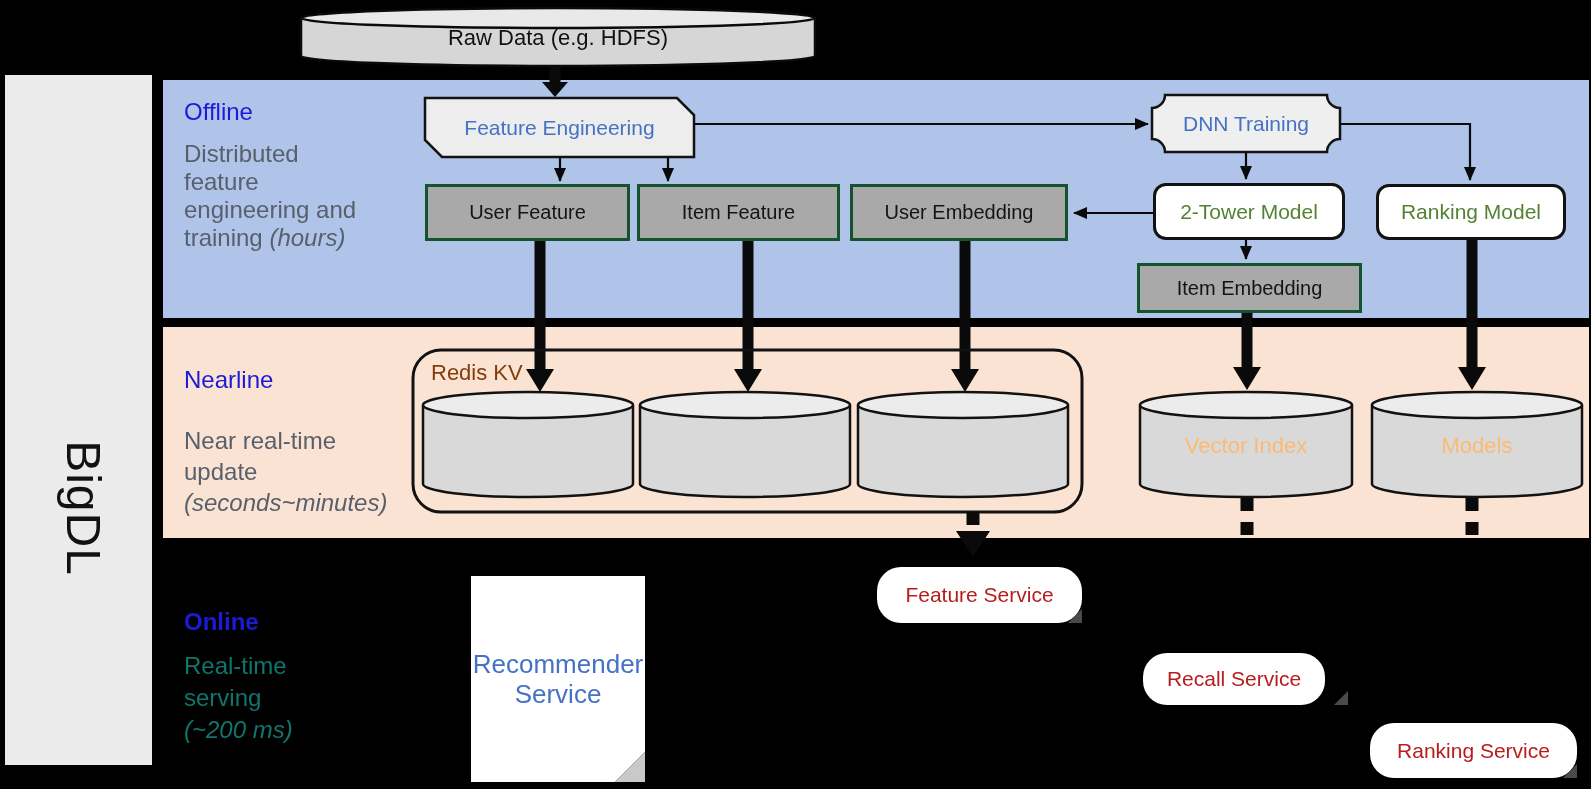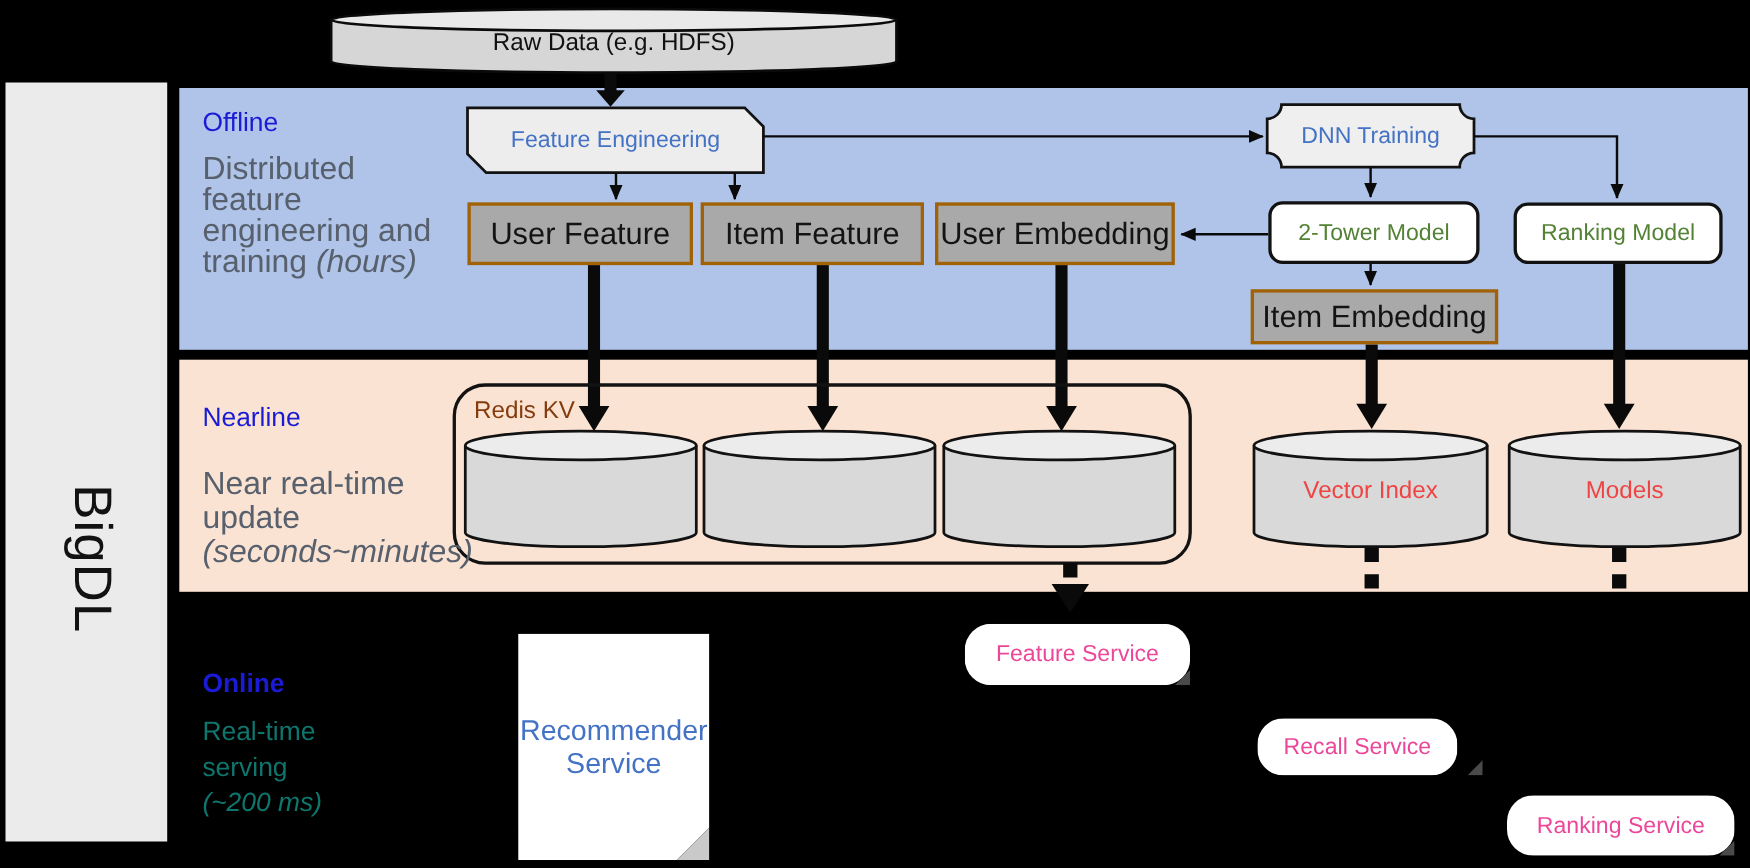--- a/index.html
+++ b/index.html
@@ -7,33 +7,33 @@
          font-family:"Liberation Sans",sans-serif;}
   .abs{position:absolute;}
   .band{position:absolute;left:163px;width:1426px;}
   .band-offline{top:80px;height:238px;background:#AFC4E8;}
   .band-nearline{top:327px;height:211px;background:#FAE3D3;}
   .sidebar{position:absolute;left:5px;top:75px;width:147px;height:690px;background:#EBEBEB;}
   .brand{position:absolute;left:-22px;top:403px;width:200px;height:60px;line-height:60px;
          text-align:center;font-size:48px;color:#121212;transform:rotate(90deg);letter-spacing:1px;}
   .svg-layer{position:absolute;left:0;top:0;pointer-events:none;}
   .band-title{position:absolute;font-size:24px;font-weight:500;color:#1B1BD6;}
-  .band-desc{position:absolute;font-size:29px;color:#57606C;line-height:28px;}
+  .band-desc{position:absolute;font-size:24px;color:#57606C;line-height:28px;}
   .band-desc.nearline{line-height:31px;}
   .band-desc.online{color:#0f766e;line-height:32px;font-size:24px;}
   .node{position:absolute;display:flex;align-items:center;justify-content:center;
         text-align:center;box-sizing:border-box;}
   .node-overlay{font-size:21px;color:#4472C4;}
-  .gray-box{background:#A9A9A9;border:3px solid #a16207;font-size:28px;color:#141414;}
+  .gray-box{background:#A9A9A9;border:3px solid #14532d;font-size:20px;color:#141414;}
   .round-box{background:#ffffff;border:3px solid #121212;border-radius:13px;
              font-size:21px;color:#548235;}
-  .cyl-label{position:absolute;text-align:center;font-size:22px;color:#ef4444;}
+  .cyl-label{position:absolute;text-align:center;font-size:22px;color:#fdba74;}
   .redis-label{position:absolute;font-size:22px;color:#843C0C;}
   .svc{position:absolute;background:#FFFFFF;display:flex;align-items:center;justify-content:center;
-       font-size:21px;color:#ec4899;text-align:center;
+       font-size:21px;color:#b91c1c;text-align:center;
        clip-path:polygon(0 0,100% 0,100% calc(100% - 13px),calc(100% - 13px) 100%,0 100%);border-radius:24px;}
   .doc{position:absolute;background:#FFFFFF;display:flex;flex-direction:column;align-items:center;
        justify-content:center;font-size:26px;color:#4472C4;text-align:center;line-height:30px;
        clip-path:polygon(0 0,100% 0,100% calc(100% - 30px),calc(100% - 30px) 100%,0 100%);}
   .flap{position:absolute;clip-path:polygon(0 100%,100% 0,100% 100%);}
   .flap-small{width:14px;height:14px;background:#4a4a4a;}
   .flap-doc{width:30px;height:30px;background:#c9c9c9;}
   .it{font-style:italic;}
 </style>
 </head>

